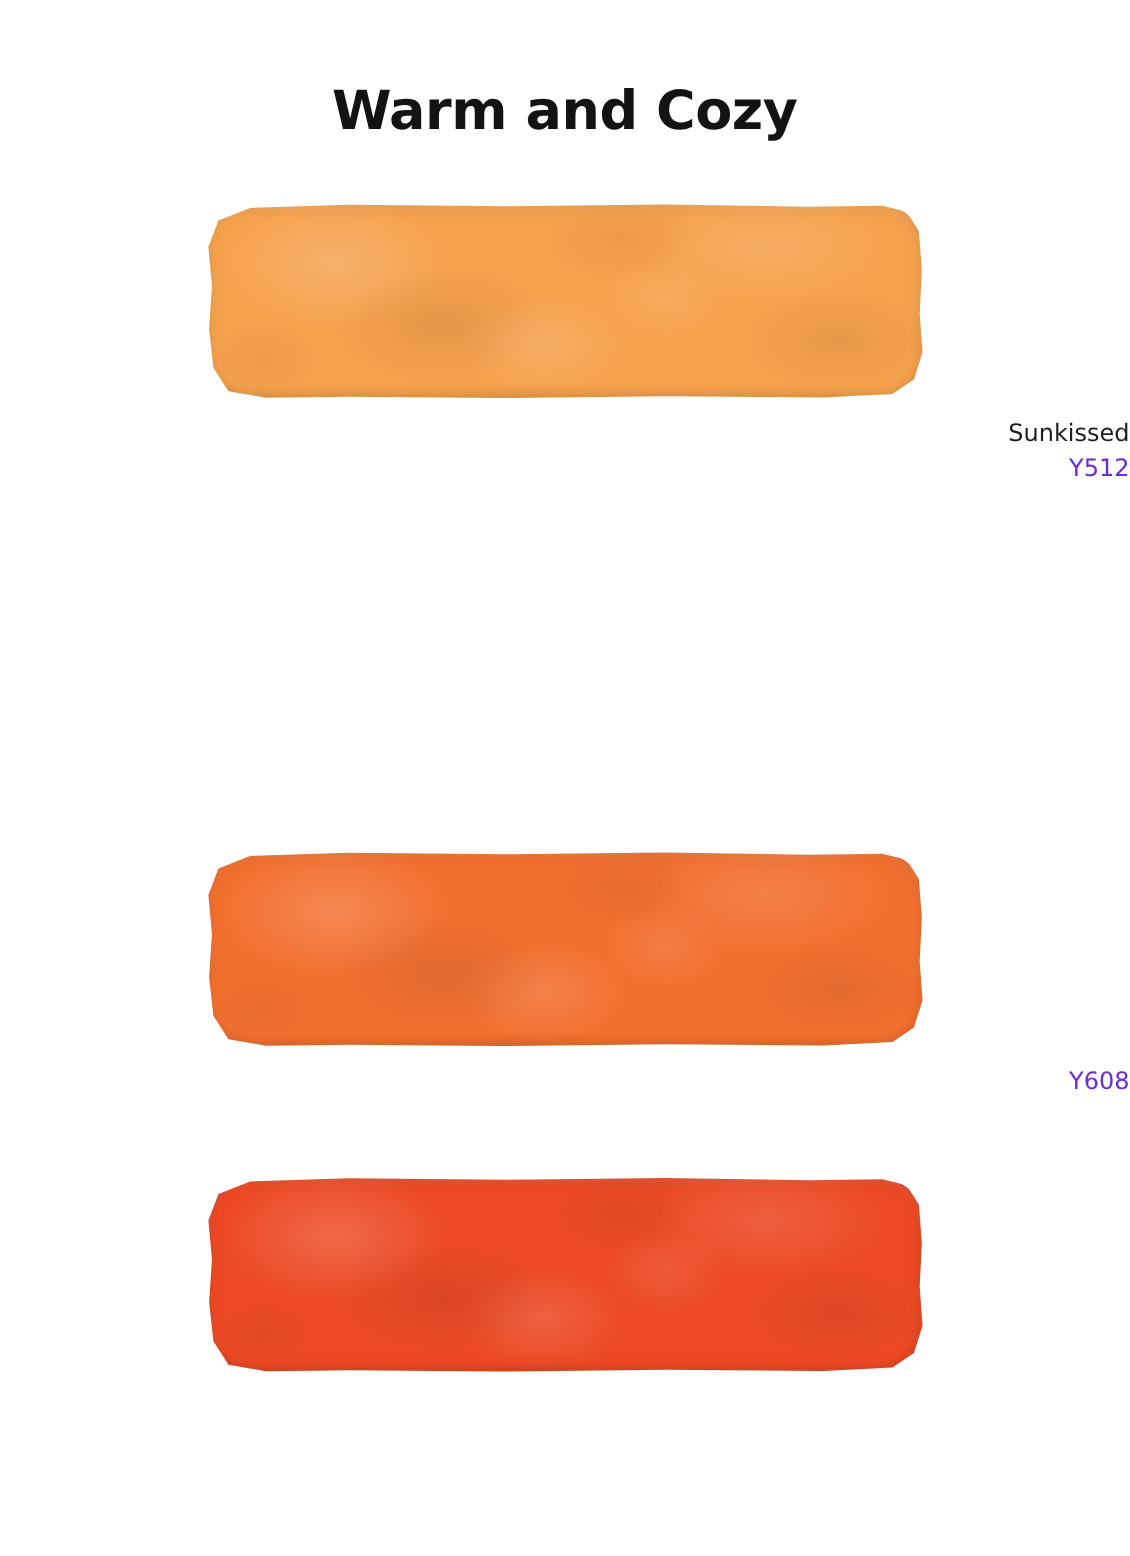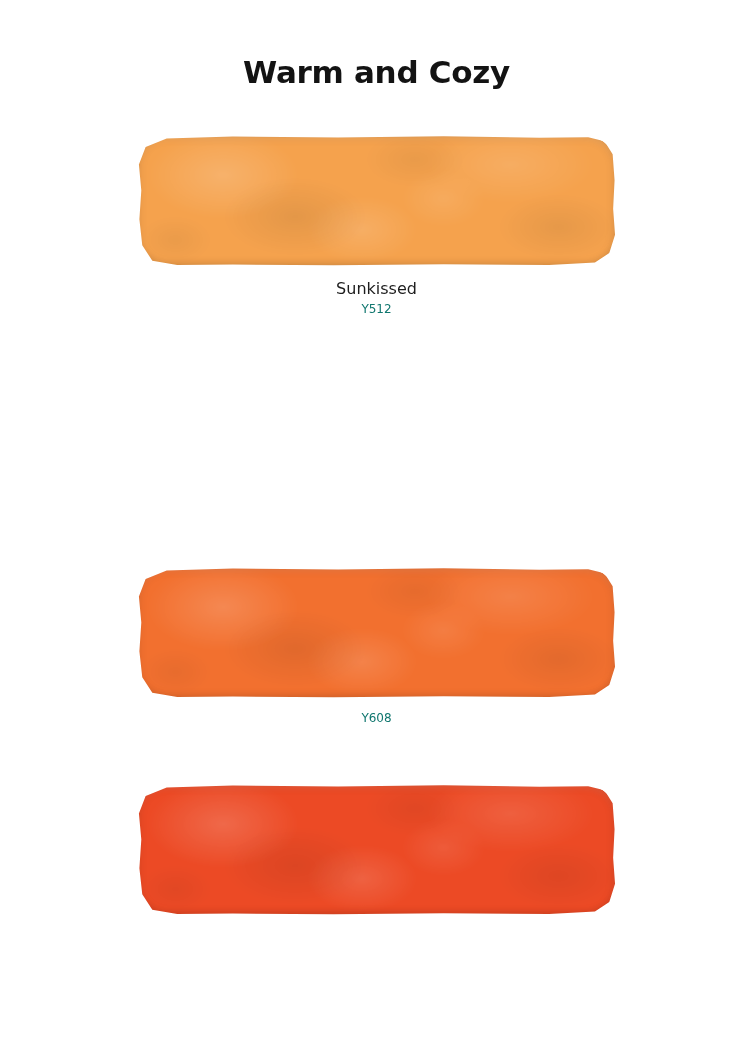--- a/index.html
+++ b/index.html
@@ -24,21 +24,21 @@
     background: #ffffff;
   }
 
   
   .palette-title {
     position: absolute;
     top: 55px;
     left: 0;
     width: 753px;
     text-align: center;
-    font-size: 31px;
+    font-size: 36px;
     font-weight: 700;
     letter-spacing: -0.3px;
     color: #131313;
     font-family: "DejaVu Sans", "Liberation Sans", sans-serif;
     line-height: 1.1;
   }
 
   
   .swatch-list {
     position: absolute;
@@ -116,36 +116,36 @@
     border-radius: 30px;
     box-shadow:
       inset 0 0 10px 2px rgba(0,0,0,0.10),
       inset 0 -3px 6px rgba(0,0,0,0.07),
       inset 0 3px 6px rgba(255,255,255,0.10);
   }
 
   
   .swatch-caption {
     width: 753px;
-    text-align: center;
+    text-align: right;
     padding-top: 12px;
   }
   .swatch-name {
     display: block;
     font-size: 16px;
     font-weight: 400;
     color: #1d1d1d;
     line-height: 1.42;
     font-family: "DejaVu Sans", "Liberation Sans", sans-serif;
   }
   .swatch-code {
     display: block;
-    font-size: 12px;
+    font-size: 16px;
     font-weight: 400;
-    color: #0f766e;
+    color: #6d28d9;
     line-height: 1.42;
     font-family: "DejaVu Sans", "Liberation Sans", sans-serif;
   }
 </style>
 </head>
 <body style="background-color: rgb(255, 255, 255);">
 
 <div class="page">
 
   <div class="palette-title">Warm and Cozy</div>

